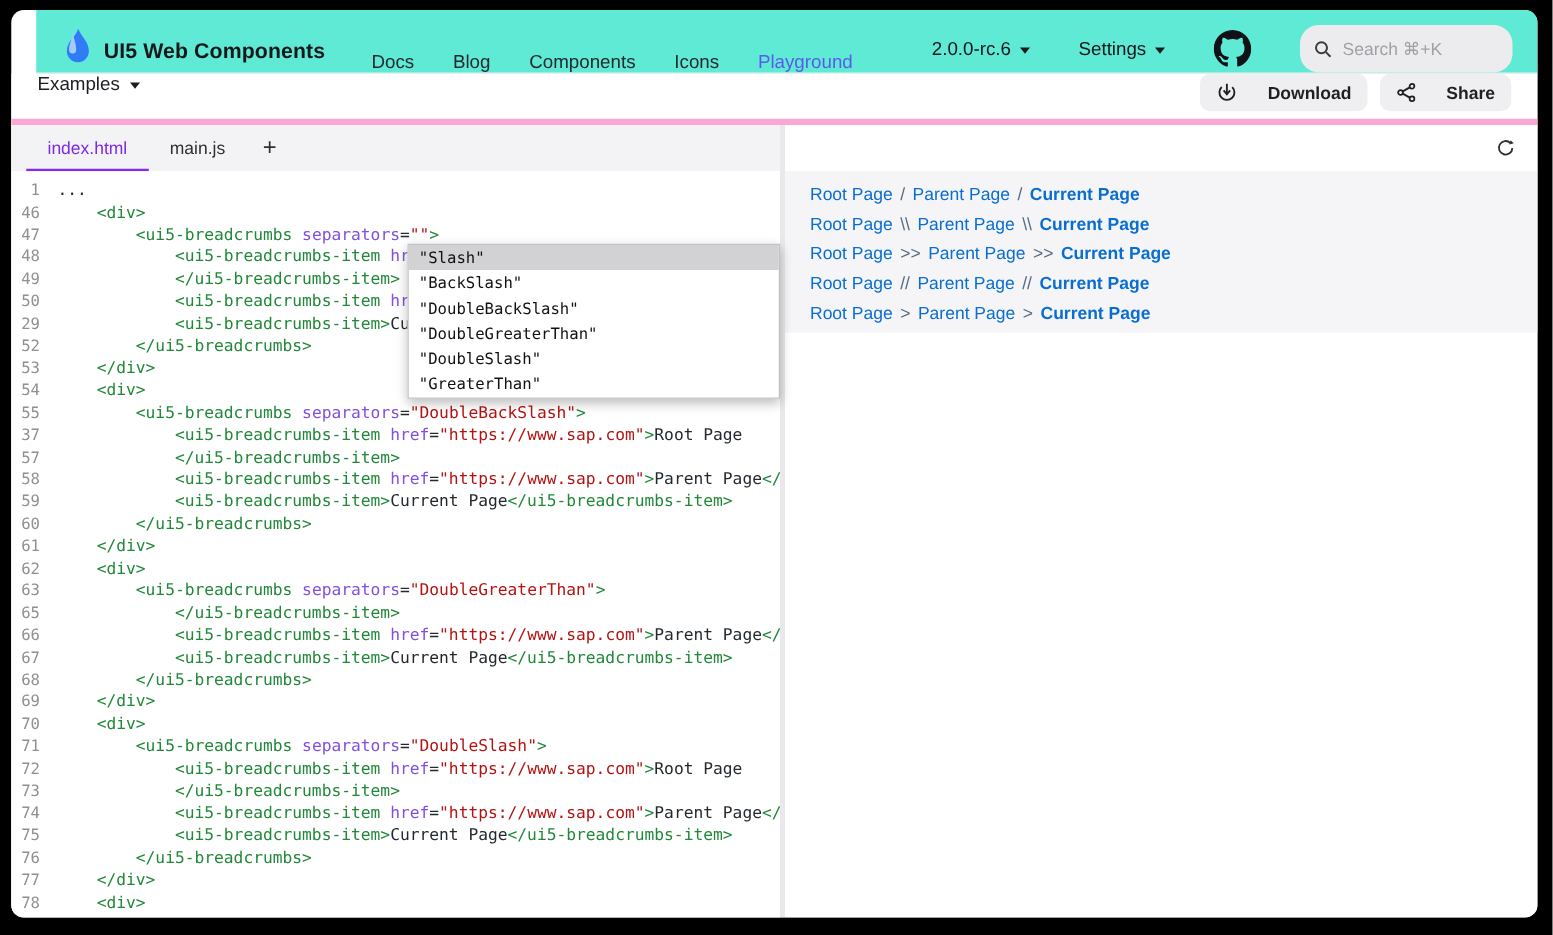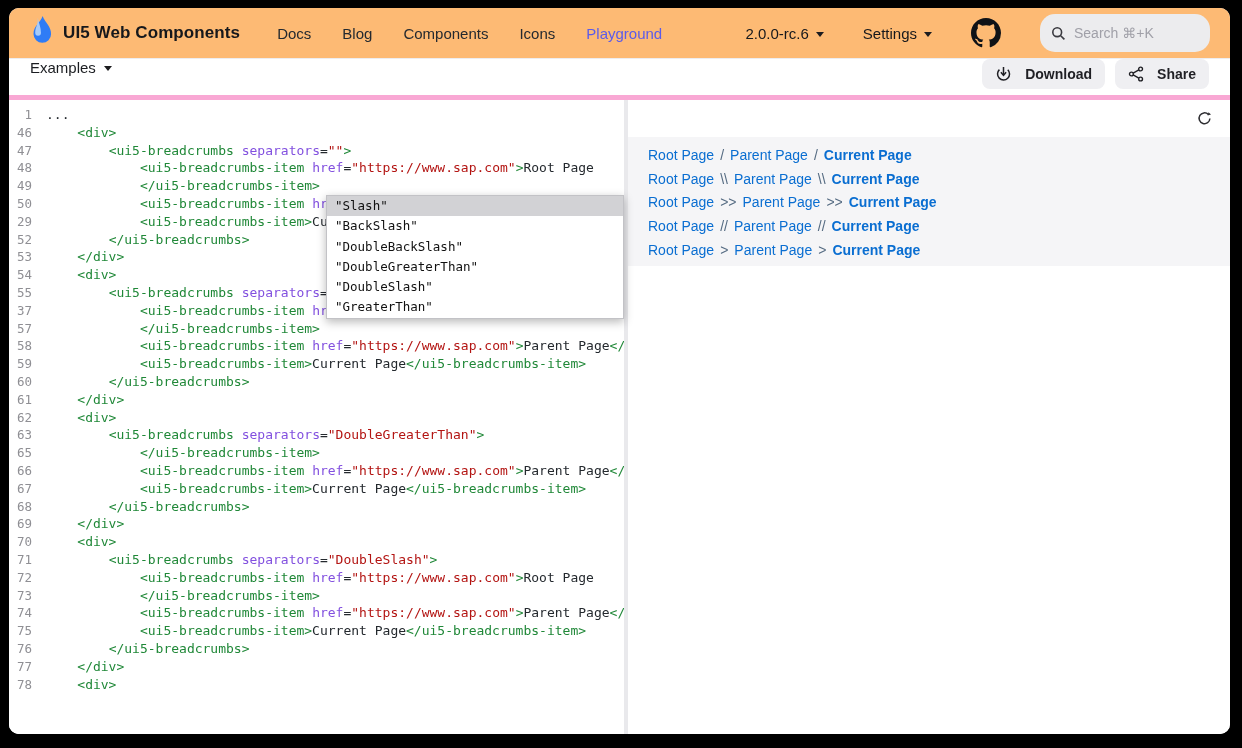--- a/index.html
+++ b/index.html
@@ -13,24 +13,25 @@
   .window {
     position: absolute; left: 9px; top: 8px;
     width: 1221px; height: 726px;
     background: #fff; border-radius: 10px;
     overflow: hidden; display: flex; flex-direction: column;
   }
 
   
   .app-header {
     height: 51px; flex: 0 0 51px;
-    display: flex; align-items: center;
+    display: flex; align-items: flex-end;
     padding: 0 20px;
     border-bottom: 1px solid #ededf0;
-    background: #fdba74;
+    background: #5eead4;
+    margin-left: 20px;
   }
   .brand { display: flex; align-items: center; gap: 10px; }
   .brand-title { font-size: 17px; font-weight: bold; color: #16181c; letter-spacing: .1px; }
   .main-nav { display: flex; gap: 31px; margin-left: 37px; font-size: 15px; color: #24292f; }
   .nav-item { cursor: pointer; }
   .nav-item.active { color: #5b5bea; }
   .header-right { margin-left: auto; display: flex; align-items: center; gap: 39px; }
   .menu-trigger { display: flex; align-items: center; font-size: 15px; color: #16181c; gap: 7px; }
   .caret-down {
     width: 0; height: 0; display: inline-block;
@@ -54,21 +55,21 @@
     height: 41px; flex: 0 0 41px;
     display: flex; align-items: flex-start;
     padding: 0 21px;
     border-bottom: 5px solid #f9a8d4;
     background: #fff;
   }
   .examples-trigger { display: flex; align-items: center; gap: 8px; font-size: 15px; color: #1b1d21; }
   .bar-actions { margin-left: auto; display: flex; gap: 10px; }
   .bar-btn {
     height: 30px; background: #efeff2; border: none; border-radius: 8px;
-    display: flex; align-items: center; gap: 13px; padding: 0 13px;
+    display: flex; align-items: center; gap: 24px; padding: 0 13px;
     font-size: 14px; font-weight: bold; color: #1f1f24;
     font-family: "Liberation Sans", sans-serif; cursor: pointer;
   }
 
   
   .playground { flex: 1; display: flex; min-height: 0; }
   .editor-pane { width: 615px; flex: 0 0 615px; display: flex; flex-direction: column; position: relative; background: #fff; }
   .pane-divider { width: 4px; flex: 0 0 4px; background: #e9e9ec; }
   .preview-pane { flex: 1; display: flex; flex-direction: column; background: #fff; min-width: 0; }
 
@@ -193,20 +194,26 @@
             <path d="M5.2 8.9 L10.8 12.1"></path>
         </svg>
         <span>Share</span>
       </button>
     </div>
   </div>
 
   <div class="playground">
 
     <div class="editor-pane">
+      <div class="tabbar">
+
+        <span class="tab active">index.html</span>
+          <span class="tab">main.js</span>
+          <span class="tab-add">+</span>
+      </div>
       <div class="code-area" id="code-lines">
           <div class="code-line"><span class="ln">1</span><span class="tok-p">...</span></div>
           <div class="code-line"><span class="ln">46</span><span class="tok-p">    </span><span class="tok-t">&lt;div&gt;</span></div>
           <div class="code-line"><span class="ln">47</span><span class="tok-p">        </span><span class="tok-t">&lt;ui5-breadcrumbs</span><span class="tok-p"> </span><span class="tok-a">separators</span><span class="tok-e">=</span><span class="tok-s">""</span><span class="tok-t">&gt;</span></div>
           <div class="code-line"><span class="ln">48</span><span class="tok-p">            </span><span class="tok-t">&lt;ui5-breadcrumbs-item</span><span class="tok-p"> </span><span class="tok-a">href</span><span class="tok-e">=</span><span class="tok-s">"https://www.sap.com"</span><span class="tok-t">&gt;</span><span class="tok-p">Root Page</span></div>
           <div class="code-line"><span class="ln">49</span><span class="tok-p">            </span><span class="tok-t">&lt;/ui5-breadcrumbs-item&gt;</span></div>
           <div class="code-line"><span class="ln">50</span><span class="tok-p">            </span><span class="tok-t">&lt;ui5-breadcrumbs-item</span><span class="tok-p"> </span><span class="tok-a">href</span><span class="tok-e">=</span><span class="tok-s">"https://www.sap.com"</span><span class="tok-t">&gt;</span><span class="tok-p">Parent Page</span><span class="tok-t">&lt;/ui5-breadcrumbs-item&gt;</span></div>
           <div class="code-line"><span class="ln">29</span><span class="tok-p">            </span><span class="tok-t">&lt;ui5-breadcrumbs-item&gt;</span><span class="tok-p">Current Page</span><span class="tok-t">&lt;/ui5-breadcrumbs-item&gt;</span></div>
           <div class="code-line"><span class="ln">52</span><span class="tok-p">        </span><span class="tok-t">&lt;/ui5-breadcrumbs&gt;</span></div>
           <div class="code-line"><span class="ln">53</span><span class="tok-p">    </span><span class="tok-t">&lt;/div&gt;</span></div>

